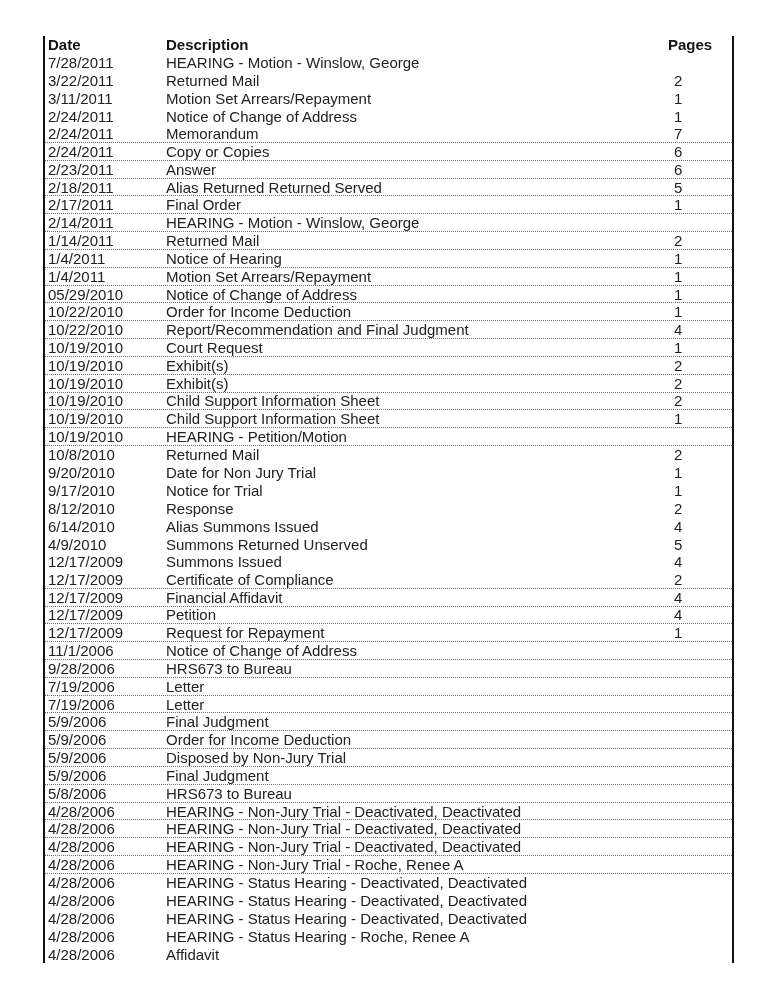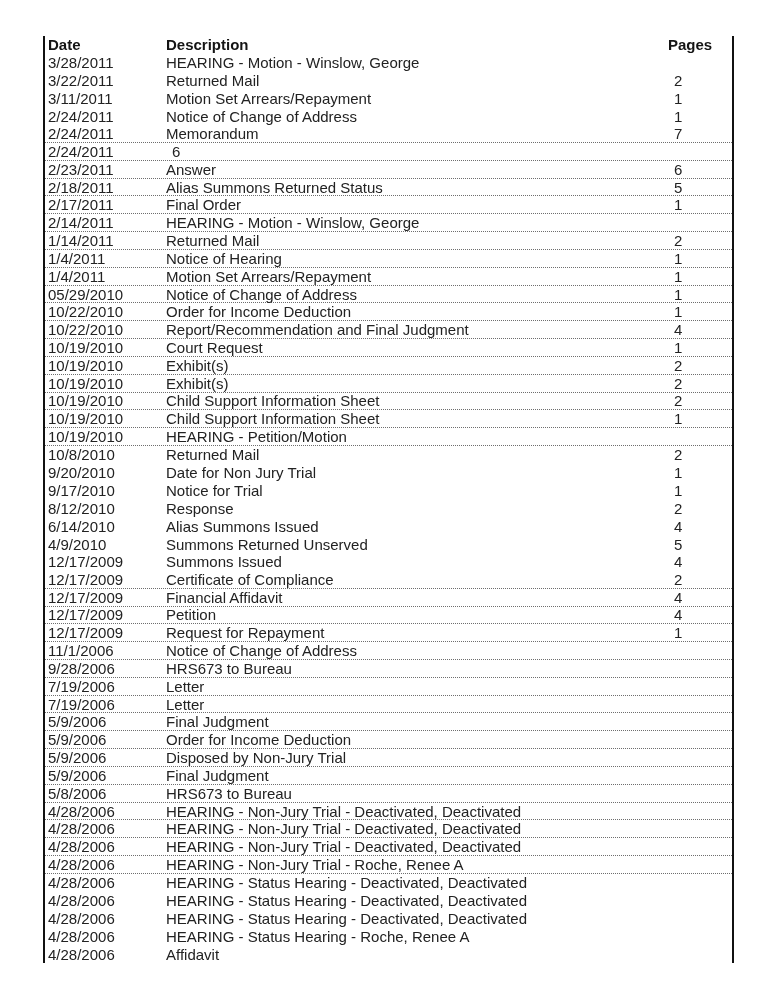--- a/index.html
+++ b/index.html
@@ -65,21 +65,21 @@
 
 <div class="page">
   <div class="docket-table">
     <div class="row header-row">
       <div class="cell date">Date</div>
       <div class="cell desc">Description</div>
       <div class="cell pages">Pages</div>
     </div>
     <div id="table-body">
     <div class="row">
-      <div class="cell date">3/28/2011</div>
+      <div class="cell date">7/28/2011</div>
       <div class="cell desc">HEARING - Motion - Winslow, George</div>
       <div class="cell pages value"></div>
     </div>
 
     <div class="row">
       <div class="cell date">3/22/2011</div>
       <div class="cell desc">Returned Mail</div>
       <div class="cell pages value">2</div>
     </div>
 
@@ -96,32 +96,33 @@
     </div>
 
     <div class="row sep">
       <div class="cell date">2/24/2011</div>
       <div class="cell desc">Memorandum</div>
       <div class="cell pages value">7</div>
     </div>
 
     <div class="row sep">
       <div class="cell date">2/24/2011</div>
+      <div class="cell desc">Copy or Copies</div>
       <div class="cell pages value">6</div>
     </div>
 
     <div class="row sep">
       <div class="cell date">2/23/2011</div>
       <div class="cell desc">Answer</div>
       <div class="cell pages value">6</div>
     </div>
 
     <div class="row sep">
       <div class="cell date">2/18/2011</div>
-      <div class="cell desc">Alias Summons Returned Status</div>
+      <div class="cell desc">Alias Returned Returned Served</div>
       <div class="cell pages value">5</div>
     </div>
 
     <div class="row sep">
       <div class="cell date">2/17/2011</div>
       <div class="cell desc">Final Order</div>
       <div class="cell pages value">1</div>
     </div>
 
     <div class="row sep">

